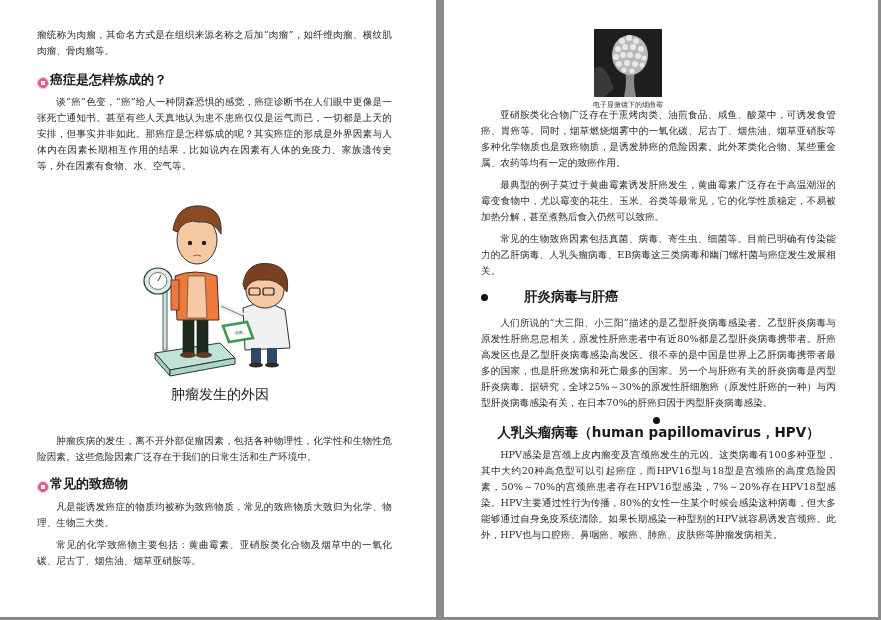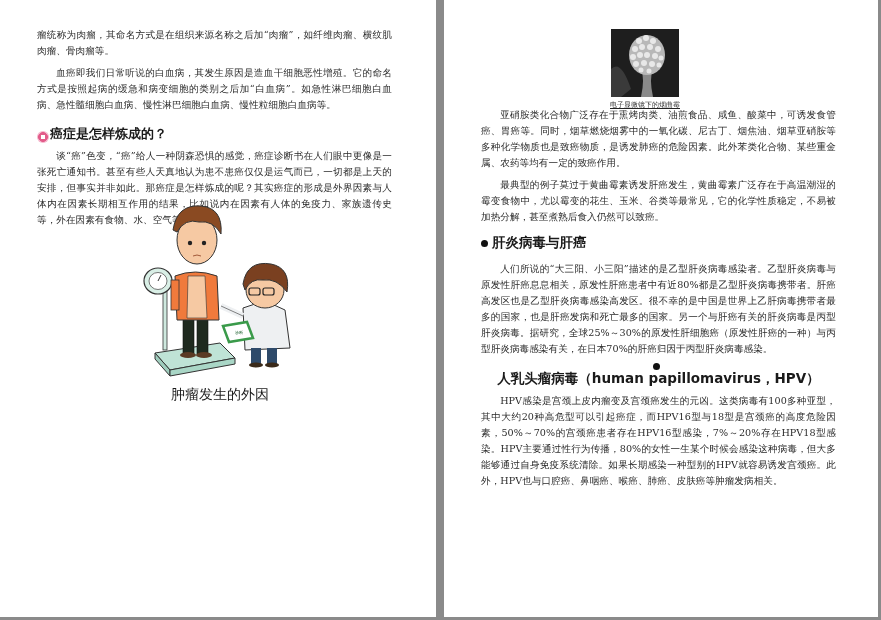--- a/index.html
+++ b/index.html
@@ -46,21 +46,20 @@
   .micro-photo {
     width: 68px; height: 68px; background: #1e1e1e; position: relative; overflow: hidden; margin: 0 auto;
   }
 </style>
 </head>
 <body>
 
 <div class="page page-left">
   <div class="content" style="top:27px;">
     <p class="body noindent">瘤统称为肉瘤，其命名方式是在组织来源名称之后加“肉瘤”，如纤维肉瘤、横纹肌肉瘤、骨肉瘤等。</p>
-    <p class="body">血癌即我们日常听说的白血病，其发生原因是造血干细胞恶性增殖。它的命名方式是按照起病的缓急和病变细胞的类别之后加“白血病”。如急性淋巴细胞白血病、急性髓细胞白血病、慢性淋巴细胞白血病、慢性粒细胞白血病等。</p>
 
     <div class="section-heading" style="margin-top:8px;margin-bottom:5px;">
       <span class="ring-icon"></span>
       <span>癌症是怎样炼成的？</span>
     </div>
     <p class="body">谈“癌”色变，“癌”给人一种阴森恐惧的感觉，癌症诊断书在人们眼中更像是一张死亡通知书。甚至有些人天真地认为患不患癌仅仅是运气而已，一切都是上天的安排，但事实并非如此。那癌症是怎样炼成的呢？其实癌症的形成是外界因素与人体内在因素长期相互作用的结果，比如说内在因素有人体的免疫力、家族遗传史等，外在因素有食物、水、空气等。</p>
   </div>
 
   <div class="figure" style="left:125px; top:198px; width:190px;">
     <svg width="190" height="182" viewBox="0 0 190 182">
@@ -101,26 +100,36 @@
       <rect x="138" y="90" width="11" height="7" rx="2" fill="none" stroke="#222" stroke-width="1.2"></rect>
 
       <path d="M118,118 L96,108" stroke="#eef0f2" stroke-width="6"></path>
       <path d="M118,118 L96,108" stroke="#333" stroke-width="0.6"></path>
       <polygon points="98,128 122,124 128,140 104,144" fill="#ffffff" stroke="#3a9a4a" stroke-width="2.5"></polygon>
       <text x="110" y="136" font-size="4" fill="#2a6a3a" font-family="DejaVu Sans, sans-serif">诊断</text>
     </svg>
     <div class="caption-large" style="margin-top:2px;">肿瘤发生的外因</div>
   </div>
 
+  <div class="content" style="top:433px;">
+    <p class="body">肿瘤疾病的发生，离不开外部促瘤因素，包括各种物理性，化学性和生物性危险因素。这些危险因素广泛存在于我们的日常生活和生产环境中。</p>
+
+    <div class="section-heading" style="margin-top:6px;margin-bottom:6px;">
+      <span class="ring-icon"></span>
+      <span>常见的致癌物</span>
+    </div>
+    <p class="body">凡是能诱发癌症的物质均被称为致癌物质，常见的致癌物质大致归为化学、物理、生物三大类。</p>
+    <p class="body">常见的化学致癌物主要包括：黄曲霉素、亚硝胺类化合物及烟草中的一氧化碳、尼古丁、烟焦油、烟草亚硝胺等。</p>
+  </div>
 </div>
 
 <div class="gutter"></div>
 
 <div class="page page-right">
-  <div class="figure" style="left:151px; top:29px; width:100px;text-decoration:underline;">
+  <div class="figure" style="left:134px; top:29px; width:100px;">
     <div class="micro-photo">
       <svg width="68" height="68" viewBox="0 0 68 68">
         <rect width="68" height="68" fill="#1e1e1e"></rect>
         <path d="M0,40 Q10,30 20,60 L10,68 L0,68 Z" fill="#3a3a3a"></path>
         <path d="M30,38 Q34,50 30,68 L42,68 Q38,50 42,38 Z" fill="#8a8a8a"></path>
         <ellipse cx="36" cy="26" rx="18" ry="20" fill="#b8b8b8"></ellipse>
         <g fill="#e8e8e8">
           <circle cx="28" cy="12" r="3"></circle>
             <circle cx="35" cy="9" r="3"></circle>
             <circle cx="42" cy="12" r="3"></circle>
@@ -141,22 +150,23 @@
             <circle cx="38" cy="42" r="2.5"></circle>
         </g>
       </svg>
     </div>
     <div class="caption-small" style="margin-top:3px;">电子显微镜下的烟曲霉</div>
   </div>
 
   <div class="content" style="top:107px;">
     <p class="body">亚硝胺类化合物广泛存在于熏烤肉类、油煎食品、咸鱼、酸菜中，可诱发食管癌、胃癌等。同时，烟草燃烧烟雾中的一氧化碳、尼古丁、烟焦油、烟草亚硝胺等多种化学物质也是致癌物质，是诱发肺癌的危险因素。此外苯类化合物、某些重金属、农药等均有一定的致癌作用。</p>
     <p class="body">最典型的例子莫过于黄曲霉素诱发肝癌发生，黄曲霉素广泛存在于高温潮湿的霉变食物中，尤以霉变的花生、玉米、谷类等最常见，它的化学性质稳定，不易被加热分解，甚至煮熟后食入仍然可以致癌。</p>
+    <p class="body">常见的生物致癌因素包括真菌、病毒、寄生虫、细菌等。目前已明确有传染能力的乙肝病毒、人乳头瘤病毒、EB病毒这三类病毒和幽门螺杆菌与癌症发生发展相关。</p>
 
-    <div class="bullet-heading" style="margin-top:4px;margin-bottom:6px;">
+    <div class="bullet-heading" style="margin-top:4px;margin-bottom:6px;gap:32px;">
       <span class="bullet-dot"></span>
       <span>肝炎病毒与肝癌</span>
     </div>
     <p class="body">人们所说的“大三阳、小三阳”描述的是乙型肝炎病毒感染者。乙型肝炎病毒与原发性肝癌息息相关，原发性肝癌患者中有近80%都是乙型肝炎病毒携带者。肝癌高发区也是乙型肝炎病毒感染高发区。很不幸的是中国是世界上乙肝病毒携带者最多的国家，也是肝癌发病和死亡最多的国家。另一个与肝癌有关的肝炎病毒是丙型肝炎病毒。据研究，全球25%～30%的原发性肝细胞癌（原发性肝癌的一种）与丙型肝炎病毒感染有关，在日本70%的肝癌归因于丙型肝炎病毒感染。</p>
 
     <div class="bullet-heading" style="margin-top:4px;margin-bottom:6px;flex-direction:column;">
       <span class="bullet-dot"></span>
       <span>人乳头瘤病毒（human papillomavirus，HPV）</span>
     </div>
     <p class="body">HPV感染是宫颈上皮内瘤变及宫颈癌发生的元凶。这类病毒有100多种亚型，其中大约20种高危型可以引起癌症，而HPV16型与18型是宫颈癌的高度危险因素，50%～70%的宫颈癌患者存在HPV16型感染，7%～20%存在HPV18型感染。HPV主要通过性行为传播，80%的女性一生某个时候会感染这种病毒，但大多能够通过自身免疫系统清除。如果长期感染一种型别的HPV就容易诱发宫颈癌。此外，HPV也与口腔癌、鼻咽癌、喉癌、肺癌、皮肤癌等肿瘤发病相关。</p>

